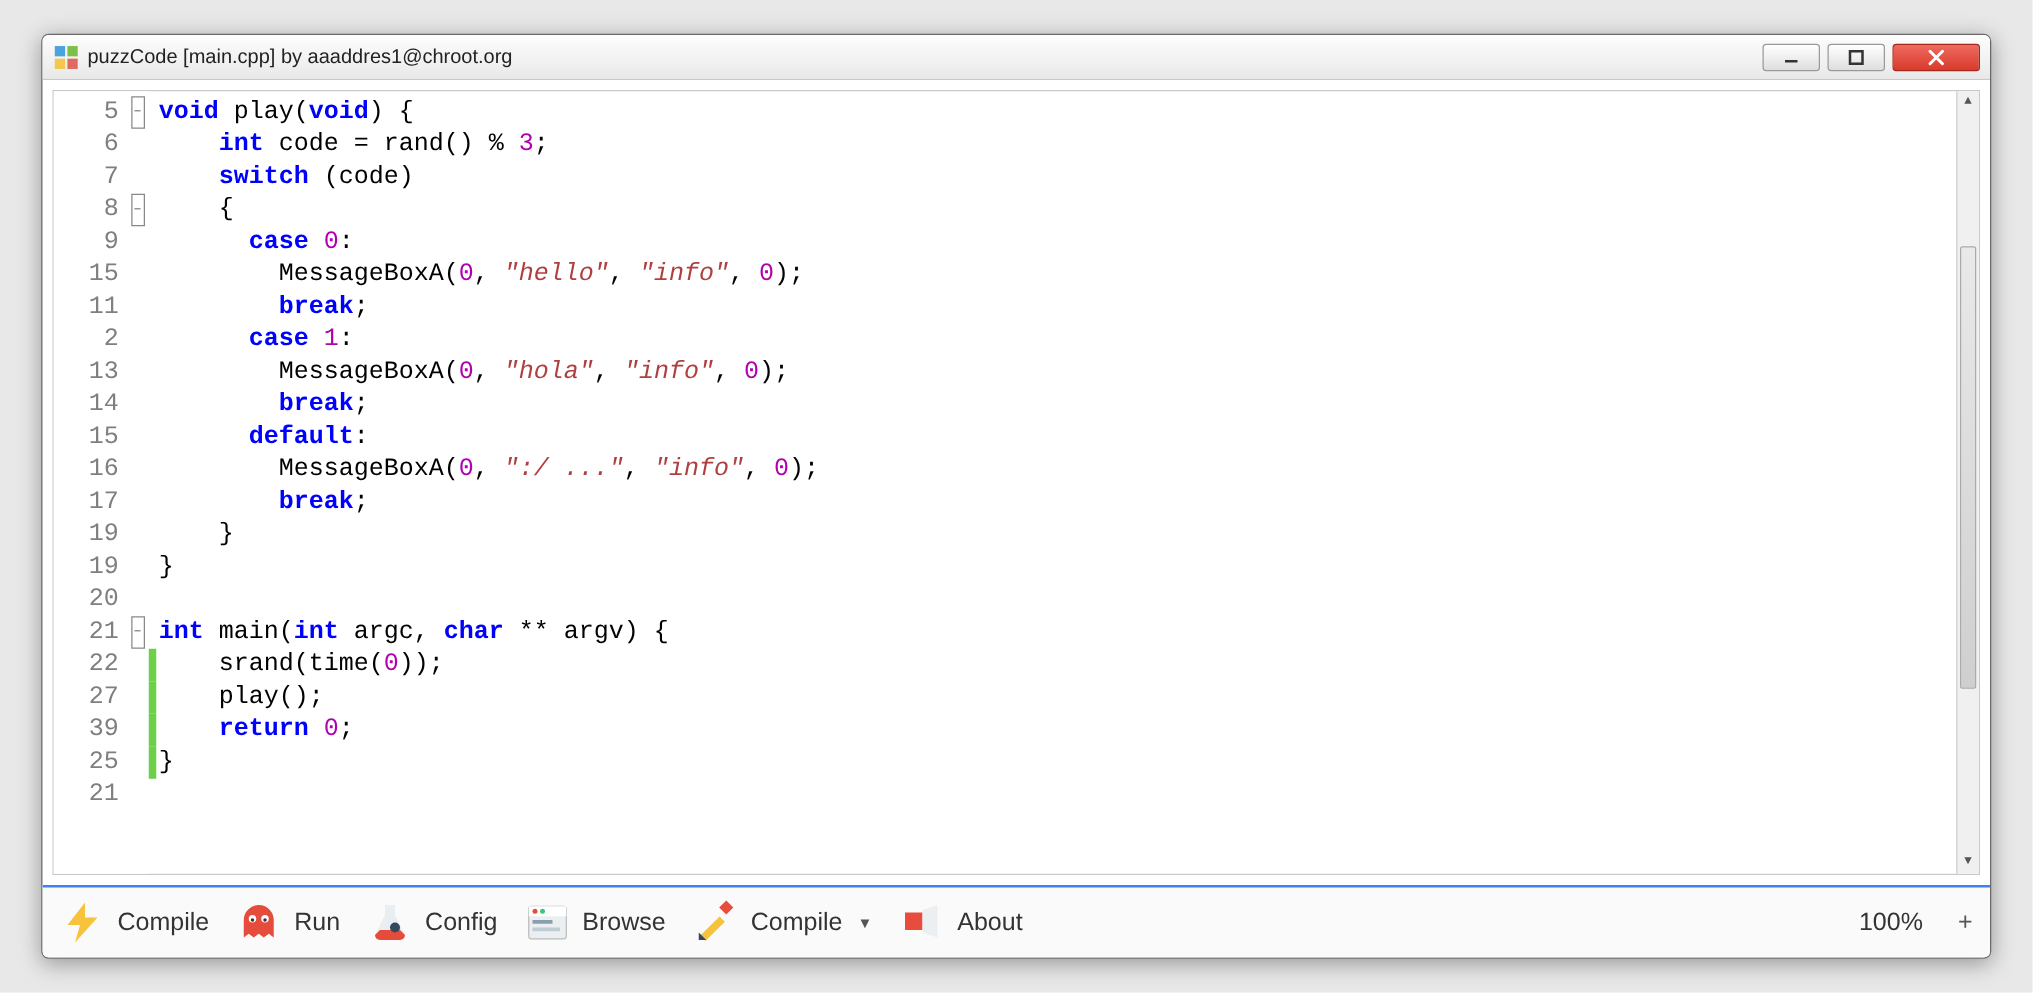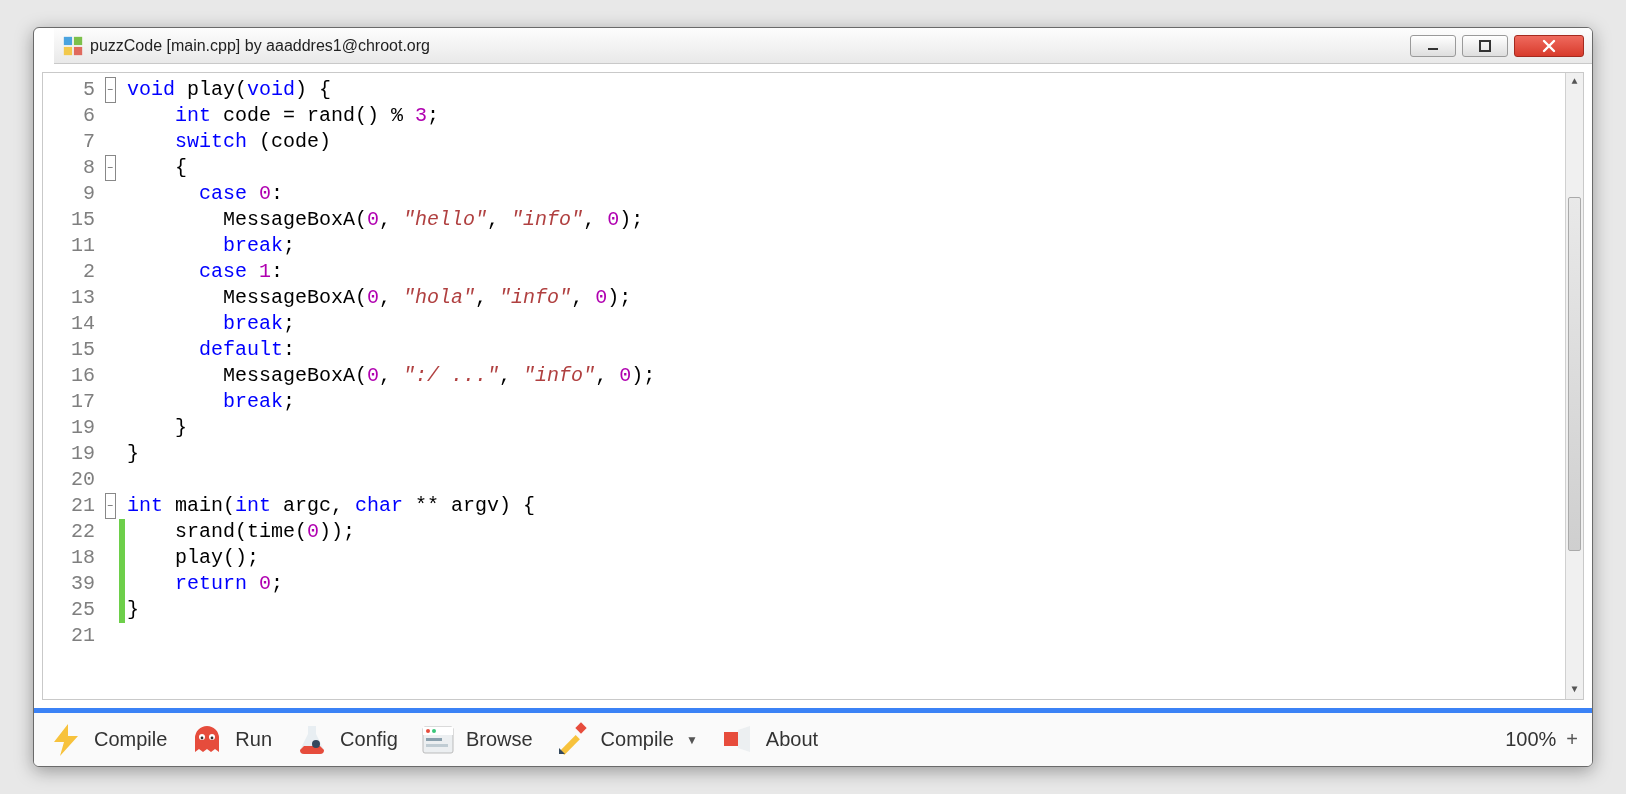--- a/index.html
+++ b/index.html
@@ -13,21 +13,21 @@
   border: 1px solid #6a6a6a; border-radius: 6px;
   box-shadow: 0 4px 18px rgba(0,0,0,.35);
   display: flex; flex-direction: column; overflow: hidden;
   position: relative;
 }
 
 .titlebar {
   height: 36px; display: flex; align-items: center; padding: 0 8px;
   background: linear-gradient(#fdfdfd,#e9e9e9);
   border-bottom: 1px solid #c9c9c9;
-  font-size: 16px; color: #222; margin-left: 20px;
+  font-size: 16px; color: #222;
 }
 .titlebar .title { margin-left: 6px; flex: 0 0 auto; }
 .titlebar .spacer { flex: 1; }
 .window-controls { display: flex; gap: 6px; }
 .wc-btn {
   width: 46px; height: 22px; border: 1px solid #9a9a9a;
   border-radius: 3px; background: linear-gradient(#fff,#dedede);
   display: flex; align-items: center; justify-content: center;
   font-size: 13px; color: #333; cursor: default;
 }
@@ -60,45 +60,45 @@
   color: #555; background: #fff;
 }
 .changecol { flex: 0 0 6px; padding-top: 4px; }
 .changecol div { height: 26px; }
 .changed { background: #6dcf4a; }
 .code {
   flex: 1; padding: 4px 0 4px 2px; white-space: pre;
   color: #000; overflow: hidden;
 }
 .code .ln { height: 26px; }
-.kw   { color: #0000ff; }
+.kw   { color: #0000ff; font-weight: bold; }
 .num  { color: #b000b0; }
 .str  { color: #b04040; font-style: italic; }
 .scrollbar {
   position: absolute; right: 0; top: 0; bottom: 0; width: 18px;
   background: #f0f0f0; border-left: 1px solid #d0d0d0;
   display: flex; flex-direction: column;
 }
 .sb-btn { height: 18px; display: flex; align-items: center; justify-content: center; color: #555; font-size: 10px; }
 .sb-track { flex: 1; position: relative; }
 .sb-thumb {
   position: absolute; left: 2px; right: 2px; top: 18%; height: 60%;
   background: linear-gradient(#e9e9e9,#cfcfcf); border: 1px solid #aaa;
   border-radius: 2px;
 }
 
 .toolbar {
-  height: 58px; border-top: 5px solid #3b82f6;
+  height: 58px; border-top: 2px solid #3b82f6;
   background: #fafafa; display: flex; align-items: center;
   padding: 0 14px; gap: 22px; font-size: 20px; color: #333;
 }
 .tbtn { display: flex; align-items: center; gap: 10px; cursor: default; }
 .tbtn .ico { width: 36px; height: 36px; display: flex; align-items: center; justify-content: center; }
 .tbtn .ico svg { width: 36px; height: 36px; }
-.toolbar .right { margin-left: auto; display: flex; align-items: center; gap: 10px; }
+.toolbar .right { margin-left: auto; display: flex; align-items: center; gap: 28px; }
 .ddarrow { font-size: 12px; color: #555; margin-left: 2px; }
 .plus { font-size: 20px; color: #555; }
 </style>
 </head>
 <body>
 
 <div class="window">
 
   <div class="titlebar">
     <span class="app-icon">
@@ -143,21 +143,21 @@
         <div>13</div>
         <div>14</div>
         <div>15</div>
         <div>16</div>
         <div>17</div>
         <div>19</div>
         <div>19</div>
         <div>20</div>
         <div>21</div>
         <div>22</div>
-        <div>18</div>
+        <div>27</div>
         <div>39</div>
         <div>25</div>
         <div>21</div>
       </div>
     <div class="foldcol" id="foldcol">
         <div>
           <div class="fold-box">−</div>
         </div>
         <div></div>
         <div></div>

